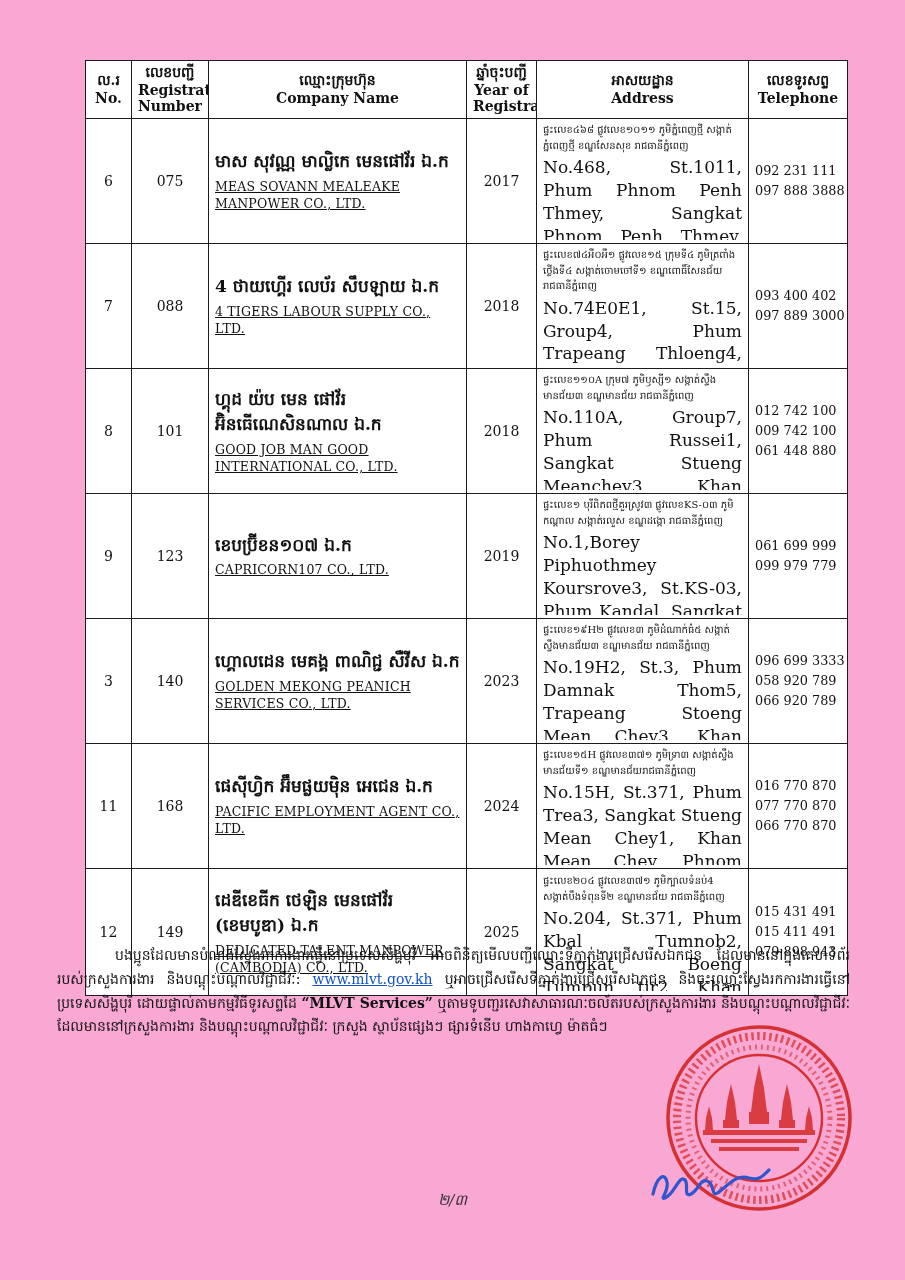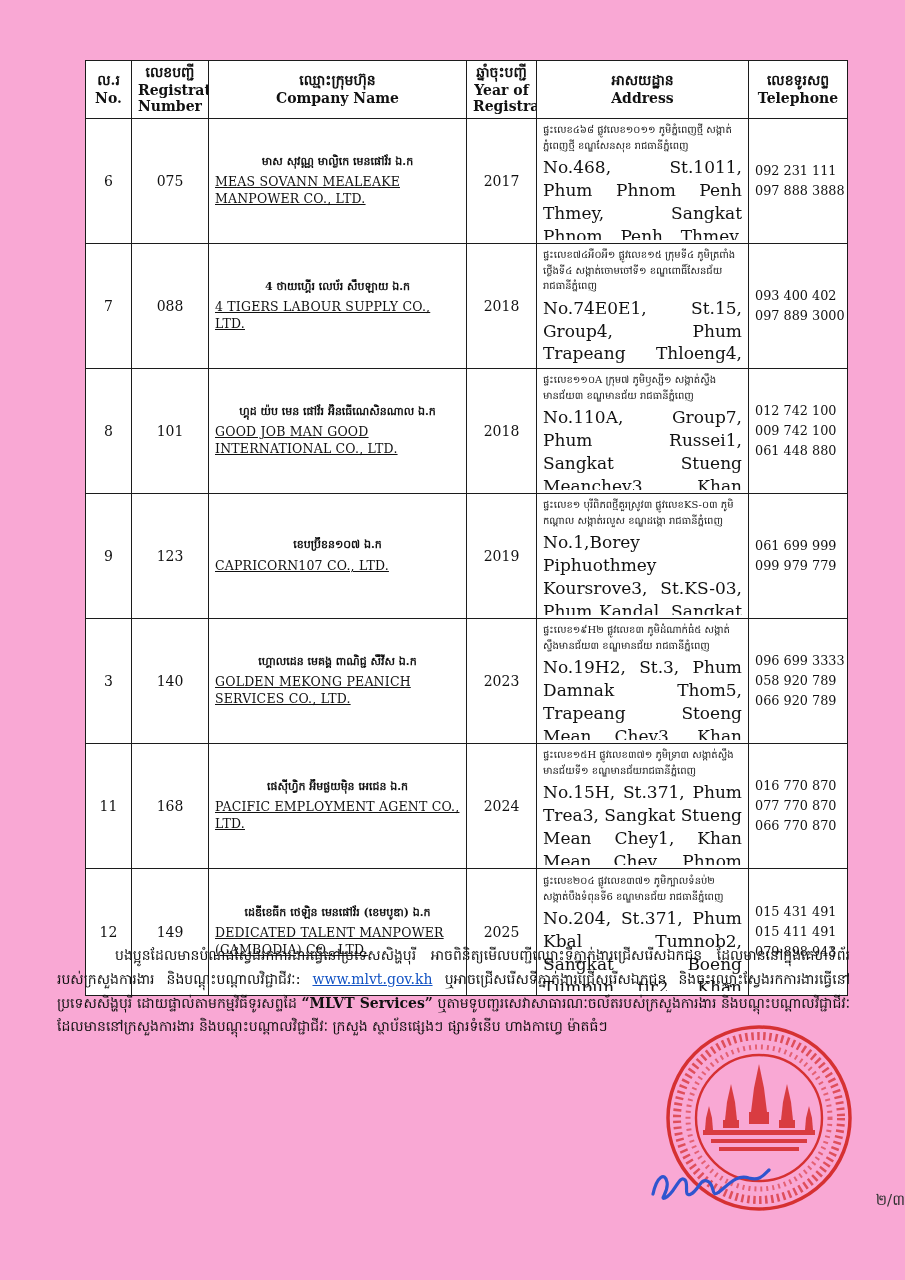--- a/index.html
+++ b/index.html
@@ -9,43 +9,43 @@
   
   table.registry{position:absolute;left:85px;top:60px;width:762px;border-collapse:collapse;
                  table-layout:fixed;background:#fff;}
   table.registry th, table.registry td{border:1.4px solid #1c1c1c;vertical-align:middle;
                  padding:3px 6px;overflow:hidden;}
   thead th{text-align:center;padding:4px 2px;}
   .h-km{font-weight:bold;font-size:14px;line-height:1.25;}
   .h-en{font-size:14px;line-height:1.2;}
   .c-no,.c-reg,.c-year{text-align:center;font-size:14px;}
   .c-name{vertical-align:middle;}
-  .nm-km{font-weight:bold;font-size:11px;line-height:1.5;margin-bottom:4px;text-align:center;}
+  .nm-km{font-weight:bold;font-size:17px;line-height:1.5;margin-bottom:4px;}
   .nm-en{font-size:12.5px;line-height:1.35;letter-spacing:.2px;text-decoration:underline;}
   .c-addr{vertical-align:middle;}
   .ad-km{font-size:10px;line-height:1.55;margin-bottom:3px;}
   .ad-en{font-size:17px;line-height:1.35;text-align:justify;}
   .c-tel{font-size:12.8px;}
   .tel{line-height:1.55;white-space:nowrap;}
   .clip-name{max-height:104px;overflow:hidden;}
   .clip-addr{max-height:118px;overflow:hidden;}
 
   
   .para{position:absolute;left:57px;top:944px;width:793px;font-size:14px;line-height:1.7;
         text-align:justify;text-indent:58px;max-height:178px;overflow:hidden;}
   .para a{color:#1353c4;text-decoration:underline;}
   .para strong{font-weight:bold;}
 
   
   .stamp{position:absolute;left:663px;top:1022px;width:192px;height:192px;
          mix-blend-mode:multiply;opacity:.92;pointer-events:none;}
   .signature{position:absolute;left:645px;top:1156px;width:130px;height:52px;
          pointer-events:none;}
-  .page-number{position:absolute;left:0;right:0;top:1190px;text-align:right;
-         font-size:15px;color:#333;}
+  .page-number{position:absolute;left:0;right:0;top:1190px;text-align:center;
+         font-size:15px;color:#333;font-style:italic;}
 </style>
 </head>
 <body>
 
 <div class="page">
 
   <table class="registry">
     <colgroup>
       <col style="width:46px">
         <col style="width:77px">
@@ -220,21 +220,21 @@
         <td class="c-reg">149</td>
         <td class="c-name">
             <div class="clip-name">
           <div class="nm-km">ដេឌីខេធីក ថេឡិន មេនផៅវ័រ (ខេមបូឌា) ឯ.ក</div>
           <div class="nm-en">DEDICATED TALENT MANPOWER (CAMBODIA) CO., LTD.</div>
             </div>
           </td>
         <td class="c-year">2025</td>
         <td class="c-addr">
             <div class="clip-addr">
-          <div class="ad-km">ផ្ទះលេខ២០៤ ផ្លូវលេខ៣៧១ ភូមិក្បាលទំនប់២ សង្កាត់បឹងទំពុនទី6 ខណ្ឌមានជ័យ រាជធានីភ្នំពេញ</div>
+          <div class="ad-km">ផ្ទះលេខ២០៤ ផ្លូវលេខ៣៧១ ភូមិក្បាលទំនប់4 សង្កាត់បឹងទំពុនទី២ ខណ្ឌមានជ័យ រាជធានីភ្នំពេញ</div>
           <div class="ad-en">No.204, St.371, Phum Kbal Tumnob2, Sangkat Boeng Tumpun tir2, Khan Mean Chey, Phnom Penh.</div>
             </div>
           </td>
         <td class="c-tel">
           <div class="tel">015 431 491</div>
           <div class="tel">015 411 491</div>
           <div class="tel">079 898 943</div>
           </td>
       </tr>
     </tbody>

